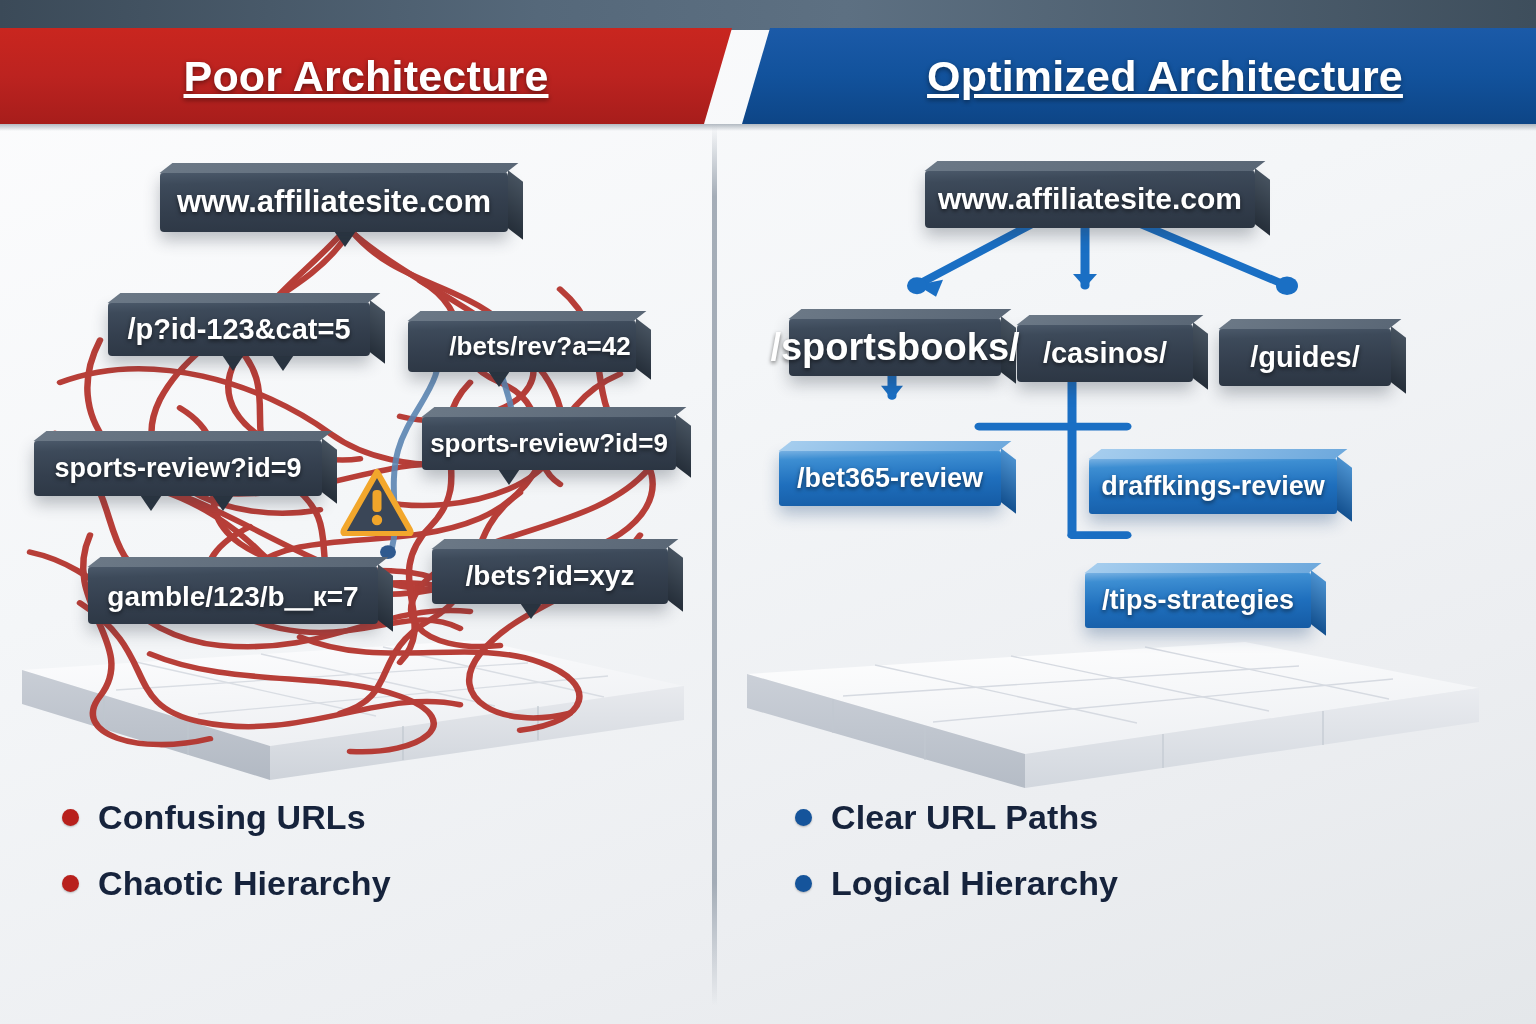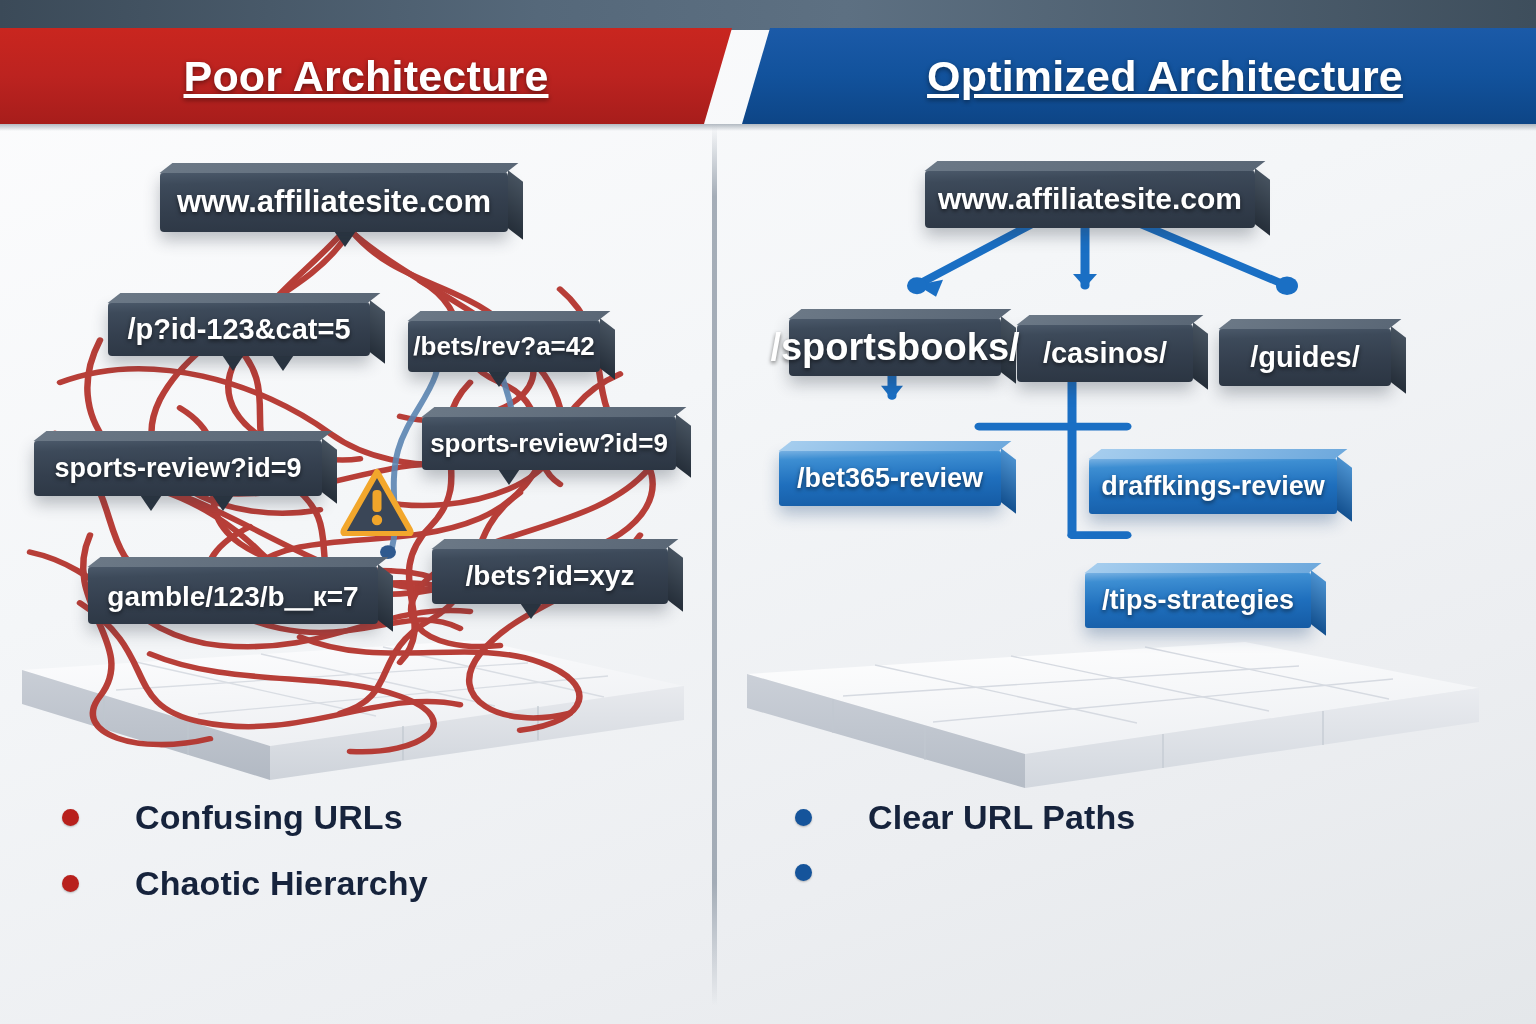--- a/index.html
+++ b/index.html
@@ -79,21 +79,21 @@
 
   
   .nub{position:absolute;width:0;height:0;border-left:13px solid transparent;
        border-right:13px solid transparent;border-top:19px solid #2a3541;z-index:0;}
 
   
   .warn{position:absolute;z-index:6;}
 
   
   .bullets{position:absolute;}
-  .bullet{display:flex;align-items:center;margin-bottom:27px;gap:37px;}
+  .bullet{display:flex;align-items:center;margin-bottom:27px;}
   .dot{width:17px;height:17px;border-radius:50%;margin-right:19px;flex:none;
        box-shadow:0 1px 2px rgba(0,0,0,.25);}
   .dot.red{background:#b8201c;}
   .dot.blue{background:#15549b;}
   .btext{font-size:34px;font-weight:bold;color:#16233c;
          font-family:"Liberation Sans",sans-serif;letter-spacing:.1px;}
 </style>
 </head>
 <body>
 
@@ -200,21 +200,21 @@
 
     <div class="node dark" style="left:108px;top:174px;width:262px;height:54px;font-size:29px;">
       <div class="nub" style="left:112px;top:50px;"></div>
       <div class="nub" style="left:162px;top:50px;"></div>
       <div class="topf"></div>
         <div class="side"></div>
         <div class="face"></div>
       <span class="lbl">/p?id-123&amp;cat=5</span>
     </div>
 
-    <div class="node dark" style="left:408px;top:192px;width:192px;height:52px;font-size:26px;">
+    <div class="node dark" style="left:408px;top:192px;width:192px;height:52px;font-size:26px;padding-left:36px;">
       <div class="nub" style="left:78px;top:48px;"></div>
       <div class="topf"></div>
         <div class="side"></div>
         <div class="face"></div>
       <span class="lbl">/bets/rev?a=42</span>
     </div>
 
     <div class="node dark" style="left:34px;top:312px;width:288px;height:56px;font-size:27px;">
       <div class="nub" style="left:104px;top:52px;"></div>
       <div class="nub" style="left:176px;top:52px;"></div>
@@ -382,17 +382,18 @@
       <span class="lbl">/tips-strategies</span>
     </div>
 
     <div class="bullets" style="left:78px;top:670px;">
       <div class="bullet">
         <span class="dot blue"></span>
         <span class="btext">Clear URL Paths</span>
       </div>
       <div class="bullet">
         <span class="dot blue"></span>
+        <span class="btext">Logical Hierarchy</span>
       </div>
     </div>
   </div>
 
 </div>
 
 </body></html>

